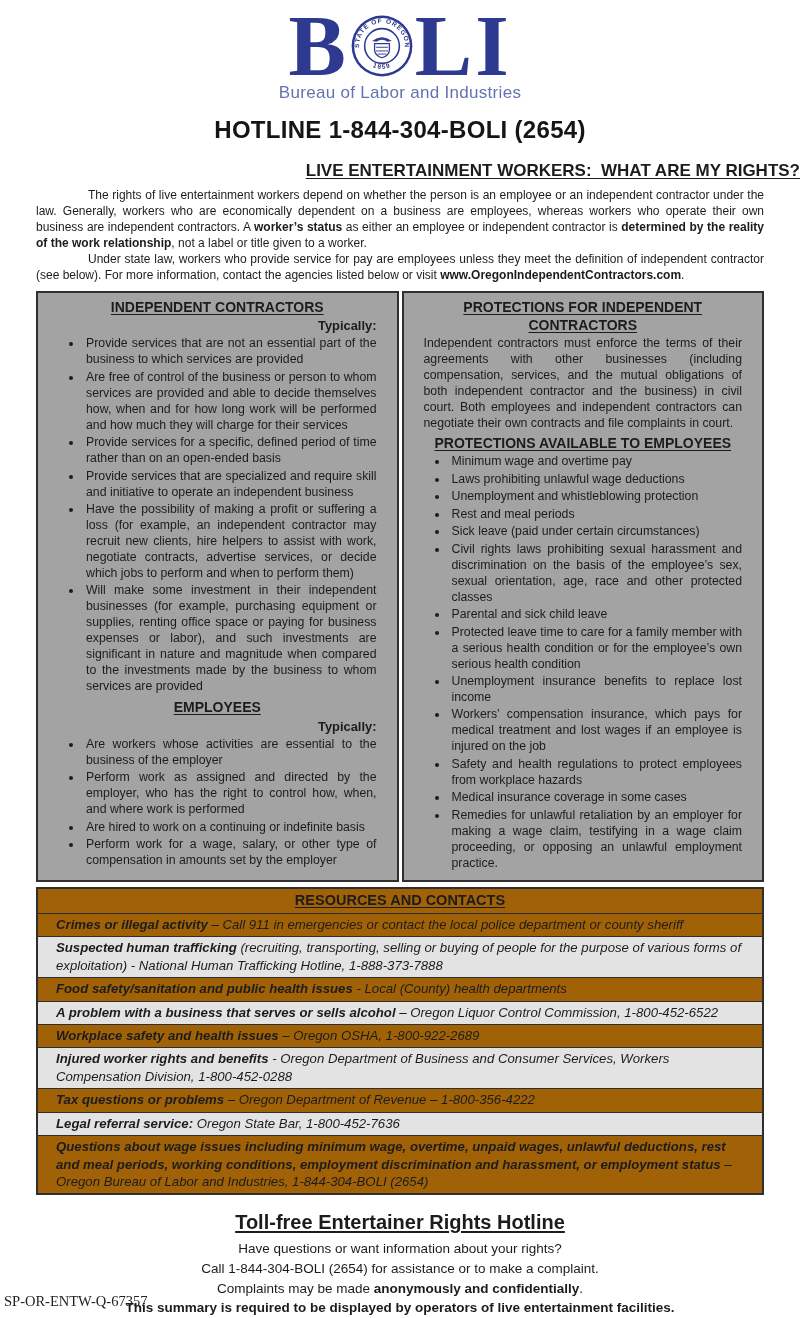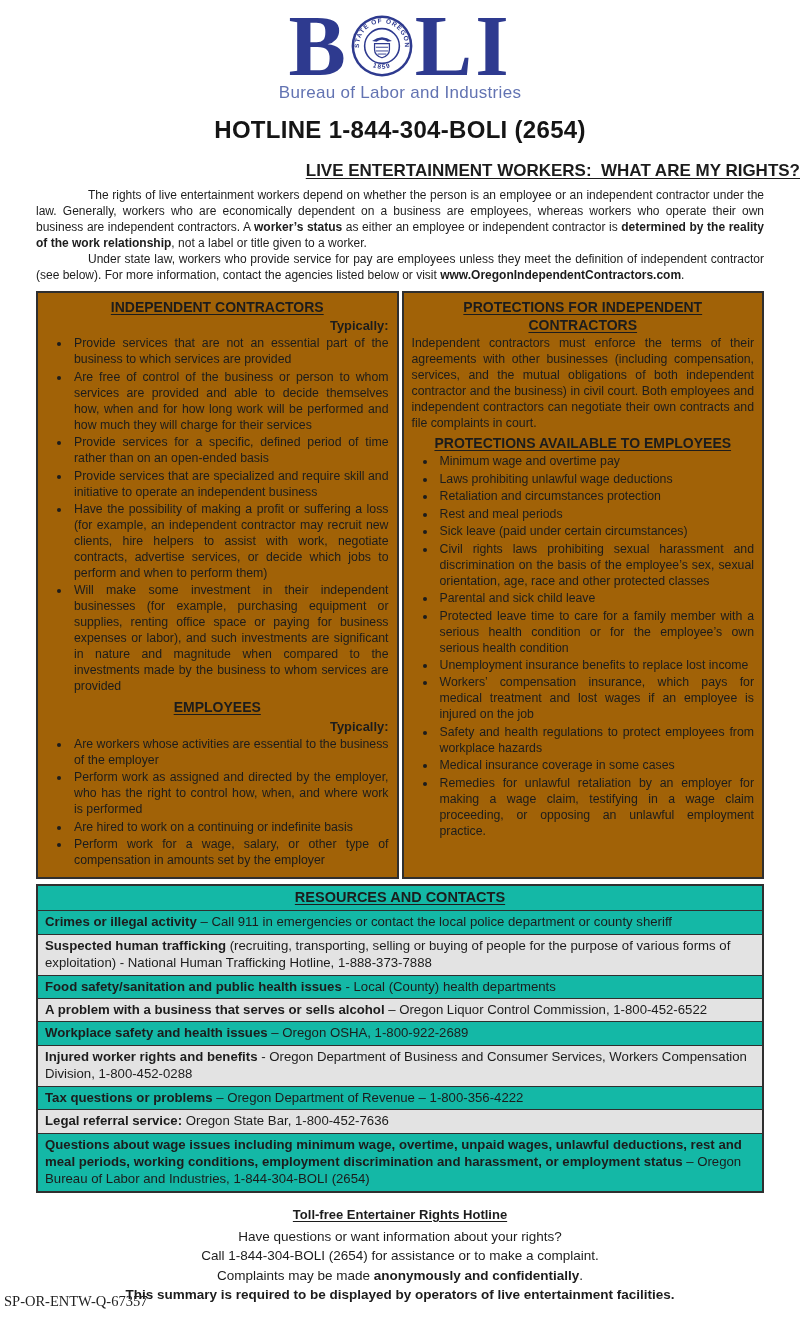--- a/index.html
+++ b/index.html
@@ -18,37 +18,37 @@
   .doc-title { text-align:right; font-size:17px; font-weight:700; margin-top:17px; }
   .hd { text-decoration:underline; text-underline-offset:2px; }
 
   
   .intro { margin:7px 36px 0; font-size:12px; line-height:1.33; text-align:justify; }
   .intro-p { text-indent:52px; }
   .bd { font-weight:700; }
 
   
   .columns { display:flex; gap:3px; margin:7px 36px 0; align-items:stretch; }
-  .col { flex:1; background:#a16207; border:2px solid #2f2f2f; padding:3px 8px 5px; font-size:12.3px; line-height:1.3; }
+  .col { flex:1; background:#a3a3a3; border:2px solid #2f2f2f; padding:3px 20px 5px; font-size:12.3px; line-height:1.3; }
   .col-h { text-align:center; font-weight:700; font-size:14px; margin:2px 0 2px; }
   .typ { font-weight:700; font-size:12.9px;text-align:right; }
   .blist { list-style:disc outside; margin:1px 0 3px; padding-left:25px; text-align:justify; }
   .bitem { padding-left:3px; margin:1.5px 0; }
   .col-p { text-align:justify; margin-bottom:2px; }
 
   
-  .res { margin:5px 36px 13px; border:2px solid #2f2f2f; font-size:13.2px; line-height:1.32; background:#14b8a6; }
+  .res { margin:5px 36px 13px; border:2px solid #2f2f2f; font-size:13.2px; line-height:1.32; background:#a16207; }
   .res-title-row { text-align:center; font-weight:700; font-size:14.5px; padding:2px 6px 3px; }
-  .res-row { border-top:1.5px solid #2f2f2f; padding:2px 7px 3px; }
+  .res-row { border-top:1.5px solid #2f2f2f; padding:2px 18px 3px;font-style:italic; }
   .res-row.shaded { background:#e3e3e3; }
   .lead { font-weight:700; }
 
   
   .foot { text-align:center; margin-top:7px; font-size:13.5px; line-height:1.45; }
-  .foot-title { font-weight:700; font-size:13px; margin-bottom:2px; }
+  .foot-title { font-weight:700; font-size:20px; margin-bottom:2px; }
   .form-code { position:absolute; left:4px; bottom:8px; font-family:"Liberation Serif", serif; font-size:14.5px; color:#222; }
 </style>
 </head>
 <body>
 
 <div class="page">
 
   <header class="masthead">
     <div class="logo-row">
       <span class="logo-letter">B</span>
@@ -117,21 +117,21 @@
     </div>
 
     <div class="col">
       <div class="col-h"><span class="hd">PROTECTIONS FOR INDEPENDENT CONTRACTORS</span></div>
       <p class="col-p">Independent contractors must enforce the terms of their agreements with other businesses (including compensation, services, and the mutual obligations of both independent contractor and the business) in civil court. Both employees and independent contractors can negotiate their own contracts and file complaints in court.</p>
       <div class="col-h"><span class="hd">PROTECTIONS AVAILABLE TO EMPLOYEES</span></div>
       <ul class="blist">
 
       <li class="bitem">Minimum wage and overtime pay</li>
           <li class="bitem">Laws prohibiting unlawful wage deductions</li>
-          <li class="bitem">Retaliation and circumstances protection</li>
+          <li class="bitem">Unemployment and whistleblowing protection</li>
           <li class="bitem">Rest and meal periods</li>
           <li class="bitem">Sick leave (paid under certain circumstances)</li>
           <li class="bitem">Civil rights laws prohibiting sexual harassment and discrimination on the basis of the employee’s sex, sexual orientation, age, race and other protected classes</li>
           <li class="bitem">Parental and sick child leave</li>
           <li class="bitem">Protected leave time to care for a family member with a serious health condition or for the employee’s own serious health condition</li>
           <li class="bitem">Unemployment insurance benefits to replace lost income</li>
           <li class="bitem">Workers’ compensation insurance, which pays for medical treatment and lost wages if an employee is injured on the job</li>
           <li class="bitem">Safety and health regulations to protect employees from workplace hazards</li>
           <li class="bitem">Medical insurance coverage in some cases</li>
           <li class="bitem">Remedies for unlawful retaliation by an employer for making a wage claim, testifying in a wage claim proceeding, or opposing an unlawful employment practice.</li>

